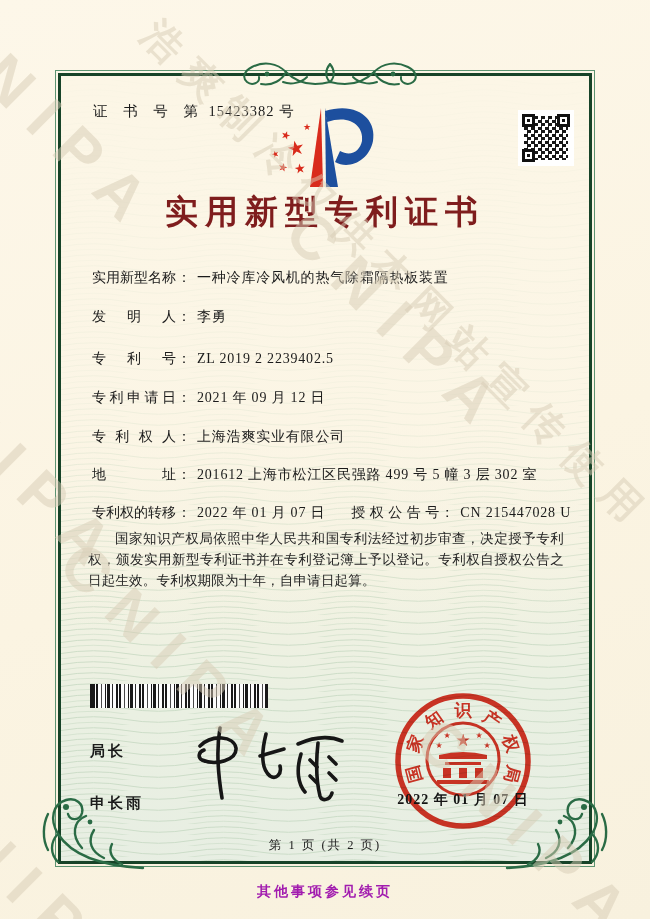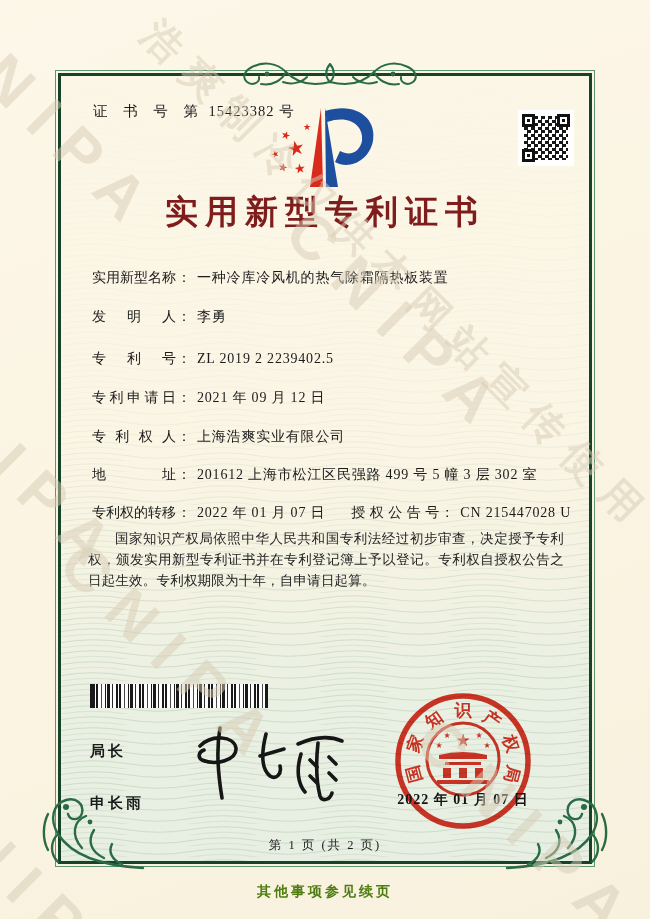--- a/index.html
+++ b/index.html
@@ -69,21 +69,21 @@
   
   .seal{left:392px;top:690px;width:142px;height:142px;z-index:4;mix-blend-mode:multiply;opacity:.95;}
   .seal-char{position:absolute;left:61px;top:61px;width:20px;height:20px;line-height:20px;text-align:center;
       font-size:17px;font-weight:700;color:#d92b1c;transform-origin:center;}
   .seal-date{left:380px;top:791px;width:166px;text-align:center;z-index:5;font-size:14px;font-weight:700;
       color:#141414;letter-spacing:1px;}
 
   
   .page-info{left:55px;top:837px;width:540px;text-align:center;font-size:12.5px;letter-spacing:2px;z-index:3;}
   .continuation{left:0;top:883px;width:650px;text-align:center;font-size:14px;font-weight:700;
-      letter-spacing:3px;color:#4d7c0f;z-index:3;}
+      letter-spacing:3px;color:#a21caf;z-index:3;}
 
   .ornament{z-index:3;color:#2a6b45;}
 </style>
 </head>
 <body>
 
 <div class="wm wm-lat" style="left:-28px;top:-6px;">CNIPA</div>
 <div class="wm wm-cjk" style="left:168px;top:8px;">浩爽制冷仅供本网站宣传使用</div>
 <div class="wm wm-lat" style="left:322px;top:196px;">CNIPA</div>
 <div class="wm wm-lat" style="left:-64px;top:338px;">CNIPA</div>

